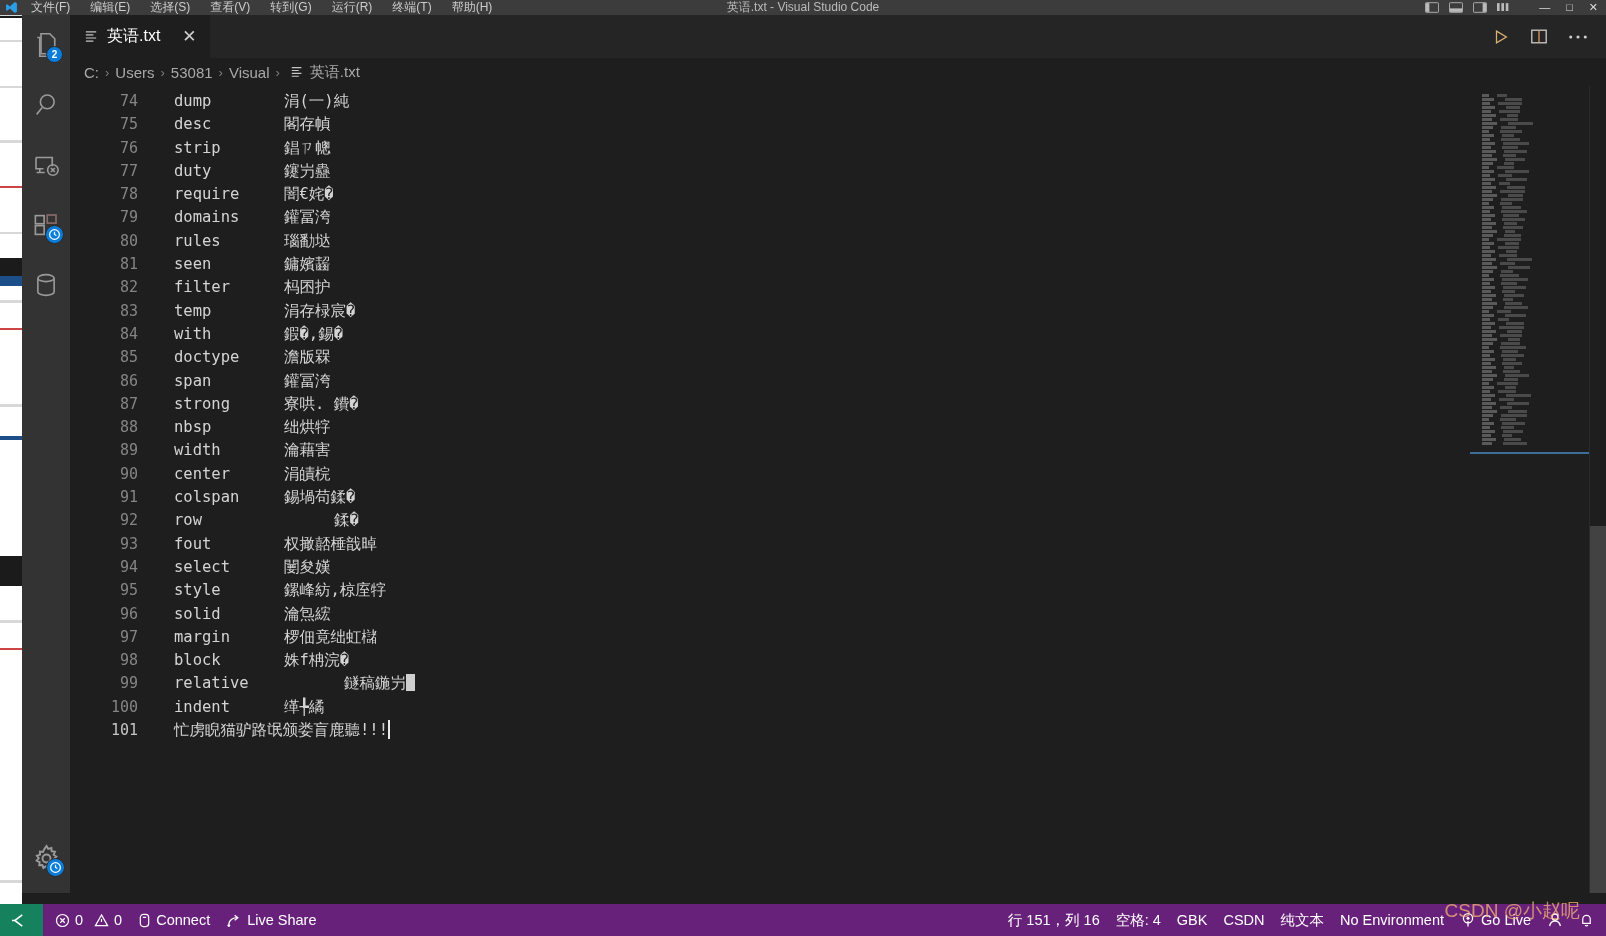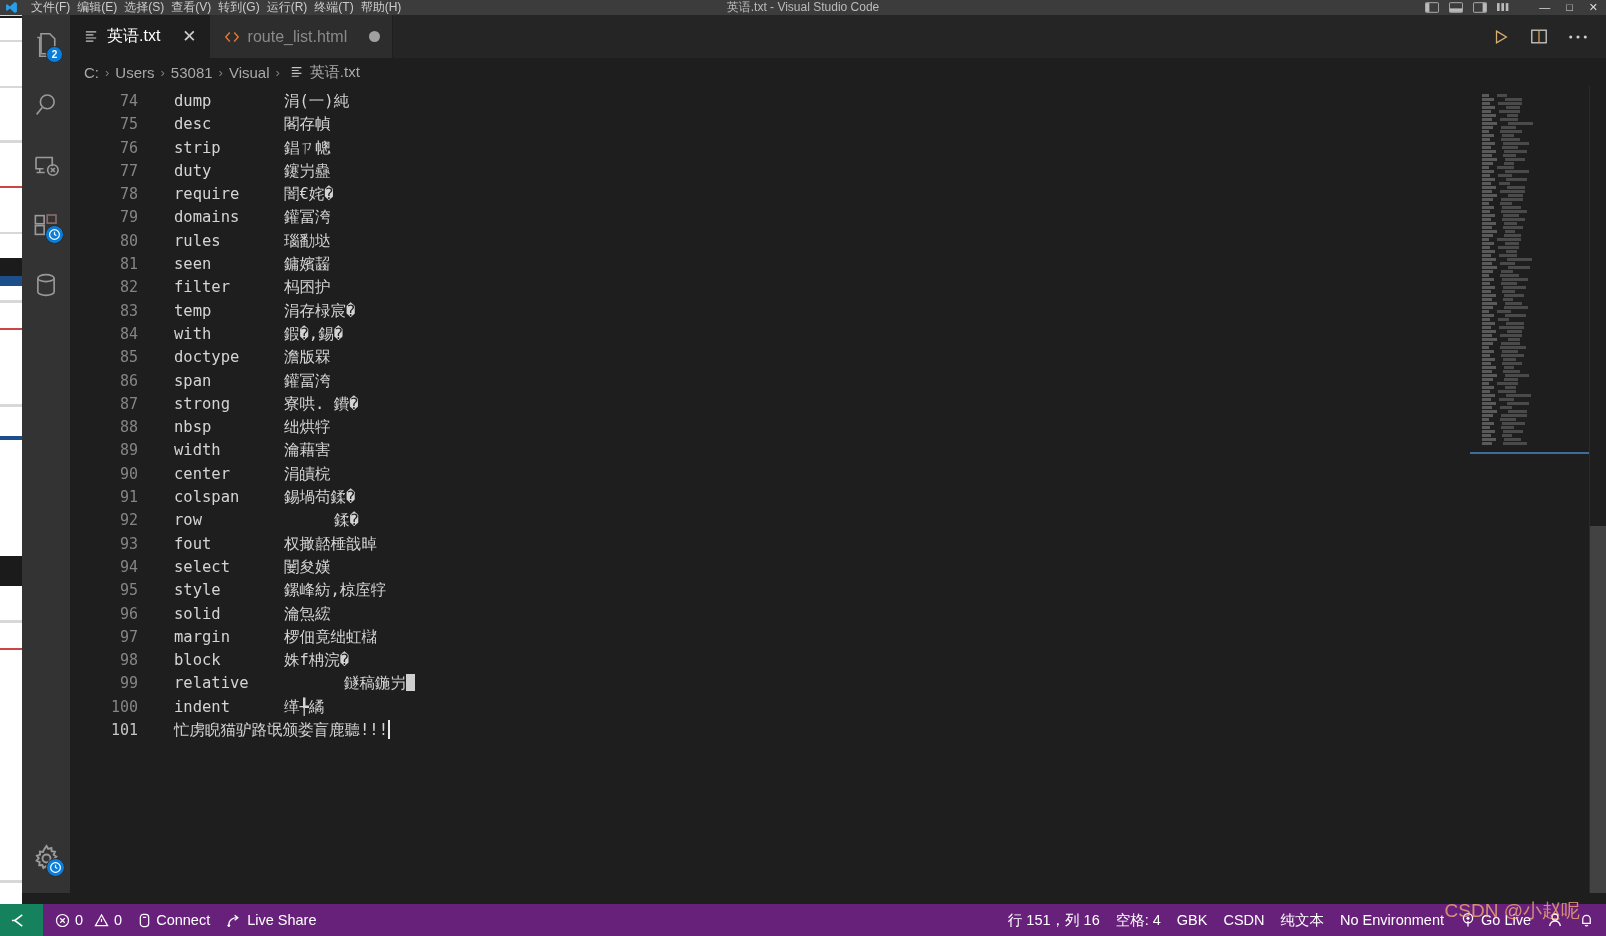--- a/index.html
+++ b/index.html
@@ -25,21 +25,21 @@
   
   .titlebar {
     position: absolute; left: 0; top: 0; width: 1606px; height: 15px;
     background: #3c3c3c; color: #cccccc; font-size: 12px;
     display: flex; align-items: center; overflow: hidden; z-index: 40;
   }
   .vscode-logo {
     width: 22px; height: 15px; flex: 0 0 22px;
     display: flex; align-items: center; justify-content: center;
   }
-  .menus { display: flex; gap: 1px; margin-left: 6px; white-space: nowrap; }
+  .menus { display: flex; gap: 14px; margin-left: 6px; white-space: nowrap; }
   .menu-item { padding: 0 3px; line-height: 15px; cursor: default; }
   .win-title {
     position: absolute; left: 0; right: 0; text-align: center;
     font-size: 12px; color: #bbbbbb; line-height: 15px; pointer-events: none;
   }
   .tb-right {
     position: absolute; right: 0; top: 0; height: 15px;
     display: flex; align-items: center; gap: 10px; padding-right: 8px;
   }
   .tb-ico { width: 14px; height: 12px; opacity: .85; }
@@ -339,29 +339,20 @@
         <span>
           <svg width="15" height="15" viewBox="0 0 16 16" fill="none" stroke="#c5c5c5" stroke-width="1.3">
             <path d="M2 3 H13 M2 6.3 H10 M2 9.6 H13 M2 12.9 H10"></path>
           </svg>
         </span>
         <span class="tab-label">英语.txt</span>
         <span class="tab-close">✕</span>
       </div>
 
 
-      <div class="tab">
-        <span>
-          <svg width="16" height="14" viewBox="0 0 18 14" fill="none" stroke="#e37933" stroke-width="1.6">
-            <path d="M6.5 2 L2 7 L6.5 12 M11.5 2 L16 7 L11.5 12"></path>
-          </svg>
-        </span>
-        <span class="tab-label">route_list.html</span>
-        <span class="dirty-dot"></span>
-      </div>
 
       <div class="tabbar-actions">
         <span>
           <svg width="18" height="18" viewBox="0 0 20 20" fill="none" stroke="#d8b070" stroke-width="1.4">
               <path d="M5 3.5 L16 10 L5 16.5 Z"></path>
             </svg>
         </span>
         <span>
           <svg width="18" height="17" viewBox="0 0 20 18" fill="none" stroke="#d0d0d0" stroke-width="1.4">
               <rect x="2" y="2" width="16" height="14"></rect>

